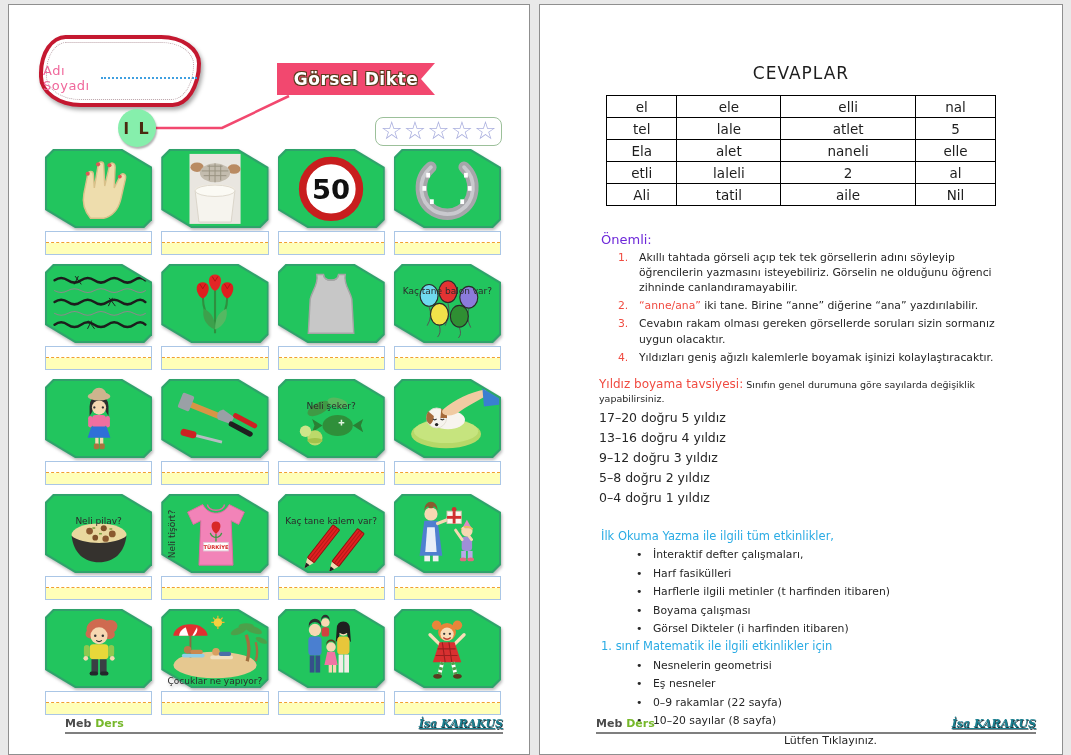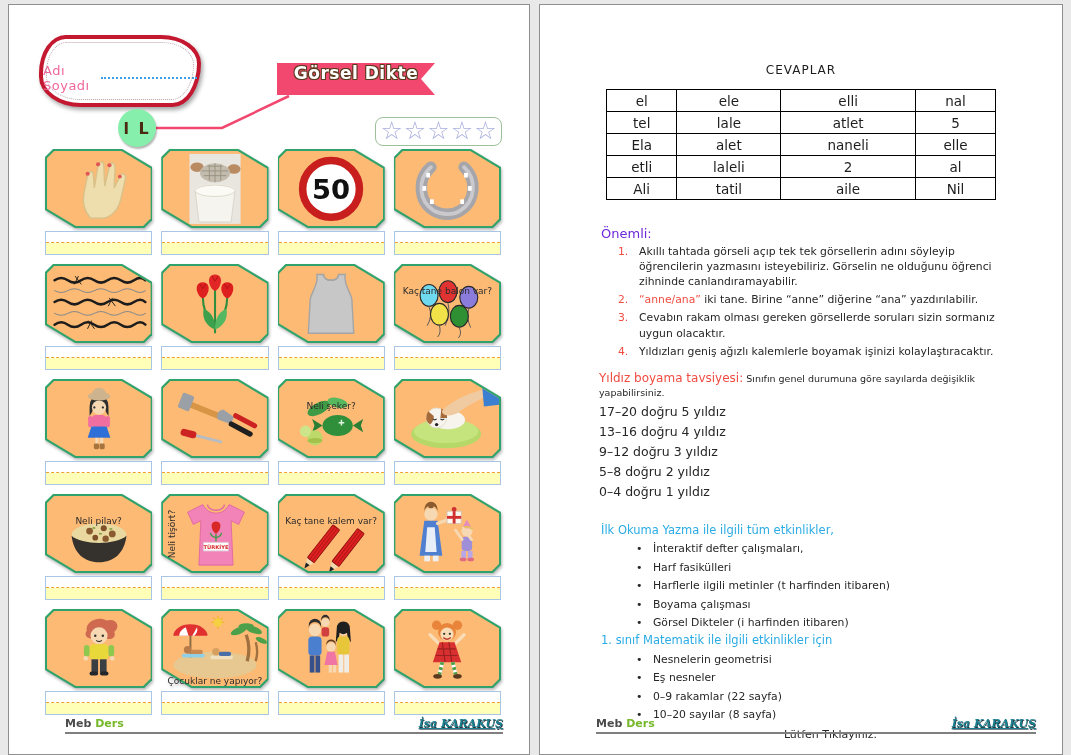--- a/index.html
+++ b/index.html
@@ -21,60 +21,60 @@
   .name-plate-line { width:78%; border-bottom:2px dotted #3f9fe0; margin-top:14px; }
 
   .letter-badge { position:absolute; left:109px; top:104px; width:38px; height:38px;
     border-radius:50%; background:#86efac; color:#4a2a10; font-weight:bold; font-size:16px;
     display:flex; align-items:center; justify-content:center; letter-spacing:2px;
     box-shadow:1px 2px 2px rgba(0,0,0,.3); z-index:2; }
 
   .connector-svg { position:absolute; left:0; top:0; width:522px; height:160px; pointer-events:none; }
 
   .title-banner { position:absolute; left:268px; top:58px; width:158px; height:32px;
-    background:#f2486f; display:flex; justify-content:center;
+    background:#f2486f; display:flex; align-items:center; justify-content:center;
     clip-path:polygon(0 0,100% 0,calc(100% - 14px) 50%,100% 100%,0 100%);
     filter:drop-shadow(2px 2px 2px rgba(0,0,0,.35)); }
   .title-banner-text { color:#fff; font-size:17px; font-weight:bold; letter-spacing:.5px;
     text-shadow:-1px -1px 0 #5a3b1e,1px -1px 0 #5a3b1e,-1px 1px 0 #5a3b1e,1px 1px 0 #5a3b1e; }
 
   .stars-box { position:absolute; left:366px; top:112px; width:127px; height:29px;
     border:1.5px solid #9cc09a; border-radius:8px; display:flex; align-items:center;
     justify-content:center; gap:1px; }
   .star { color:#a9aede; font-size:25px; line-height:1; margin-top:-3px; }
 
   
   .grid { position:absolute; left:36px; top:144px; width:456px;
     display:grid; grid-template-columns:repeat(4,1fr); column-gap:9px; row-gap:9px; }
   .pic-wrap { position:relative; height:79px; filter:drop-shadow(1.5px 2px 1.5px rgba(0,0,0,.28)); }
   .pic-border,.pic-inner { clip-path:polygon(8px 0,calc(100% - 30px) 0,100% 18px,
       100% calc(100% - 8px),calc(100% - 8px) 100%,30px 100%,0 calc(100% - 18px),0 8px); }
   .pic-border { position:absolute; inset:0; background:#2fa36b; }
-  .pic-inner { position:absolute; inset:1.6px; background:#fdba74; display:flex;
+  .pic-inner { position:absolute; inset:1.6px; background:#22c55e; display:flex;
     align-items:center; justify-content:center; overflow:hidden; }
   .pic-inner svg { width:100%; height:100%; }
   .question { position:absolute; z-index:3; font-size:9px; color:#2b2b2b; white-space:nowrap; }
   .q-top { top:2px; left:50%; transform:translateX(-50%);margin-top:20px; }
   .q-bottom { bottom:2px; left:50%; transform:translateX(-50%); }
   .q-left { left:11px; top:50%; transform:translate(-50%,-50%) rotate(-90deg); }
   .write-line { margin-top:3px; height:24px; border:1px solid #aac6e6; background:#fff; position:relative; }
   .write-line .wl-yellow { position:absolute; left:0; right:0; bottom:0; height:11px; background:#ffffb8; }
   .write-line .wl-orange { position:absolute; left:0; right:0; bottom:11px; border-top:1.5px dashed #f0a030; }
 
   
   .page-footer { position:absolute; left:56px; right:26px; bottom:20px; height:18px;
     display:flex; justify-content:space-between; align-items:flex-end;
     border-bottom:2px solid #7f7f7f; padding-bottom:2px; }
   .brand { font-size:11px; font-weight:bold; color:#4b4b4b; }
   .brand .brand-green { color:#76b82a; }
   .signature { font-family:"DejaVu Serif", serif; font-style:italic; font-weight:bold;
     color:#1b7f8f; font-size:11px; text-decoration:underline; text-shadow:.6px .6px 0 #23323a; }
 
   
-  .rp-title { text-align:center; margin-top:58px; font-size:12px; letter-spacing:1px; color:#1d1d1d; }
+  .rp-title { text-align:center; margin-top:58px; font-size:17px; letter-spacing:1px; color:#1d1d1d; }
   table.answers { border-collapse:collapse; margin:12px auto 0; width:390px; }
   table.answers td { border:1.6px solid #000; height:22px; text-align:center;
     font-size:13.5px; color:#1d1d1d; }
   .imp-label { color:#6d28d9; font-size:13px; margin:26px 0 3px 61px; }
   .imp-item { display:flex; margin:3px 40px 0 78px; font-size:10.8px; line-height:1.4; color:#262626; }
   .imp-num { color:#f04b41; width:21px; flex:none; }
   .imp-red { color:#f04b41; }
   .advice-line { margin:12px 40px 0 59px; font-size:12px; }
   .advice-label { color:#f04b41; }
   .advice-note { font-size:9.5px; color:#262626; }

